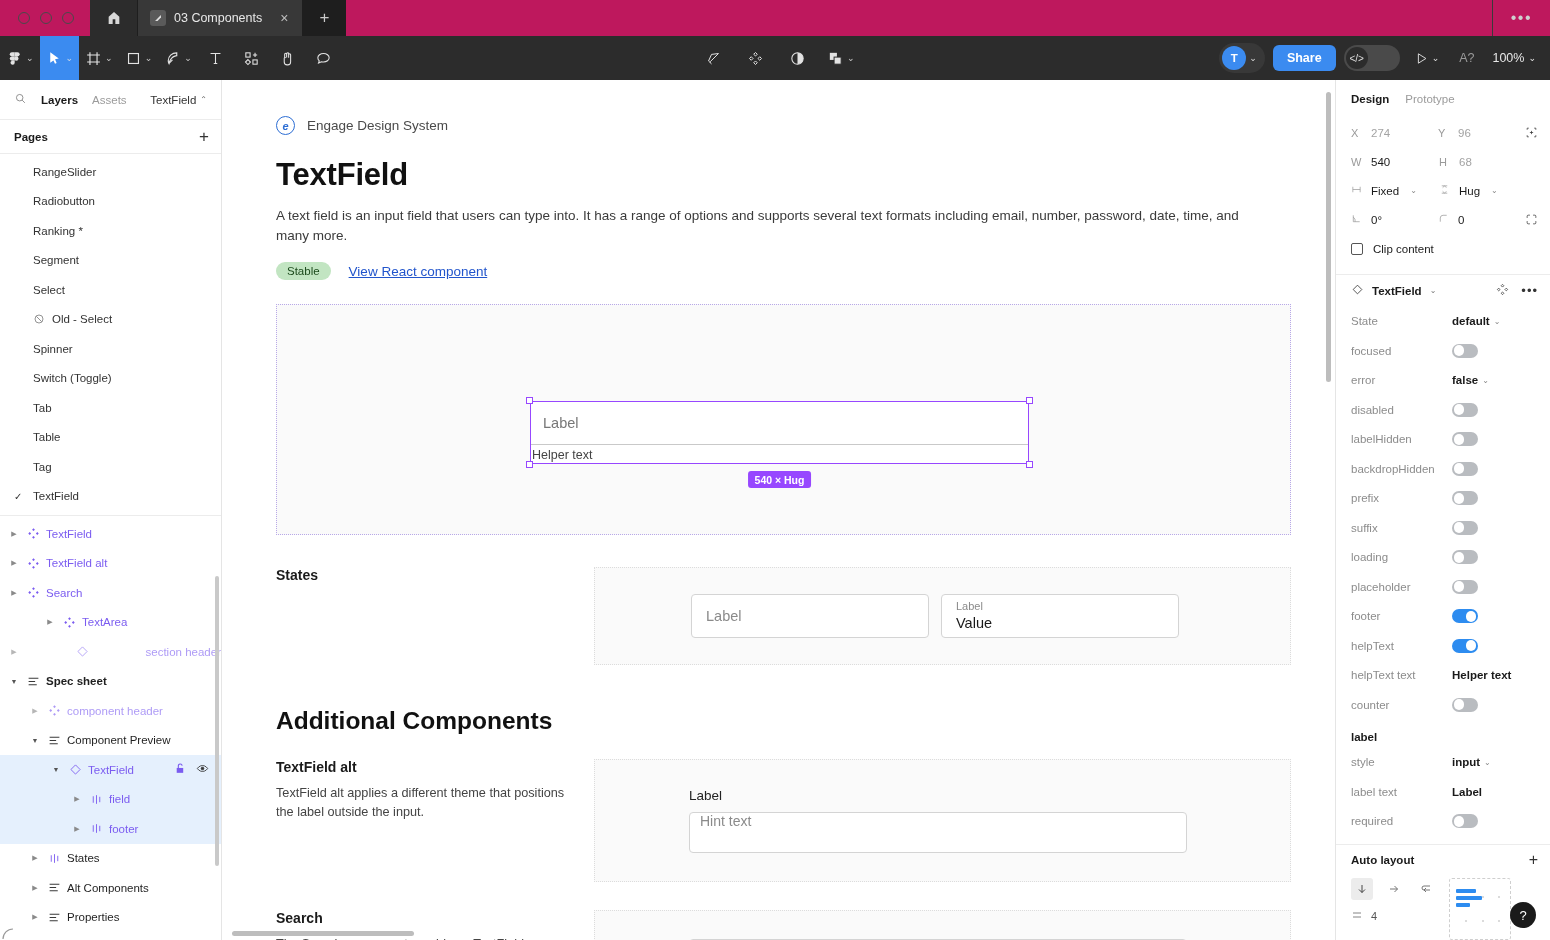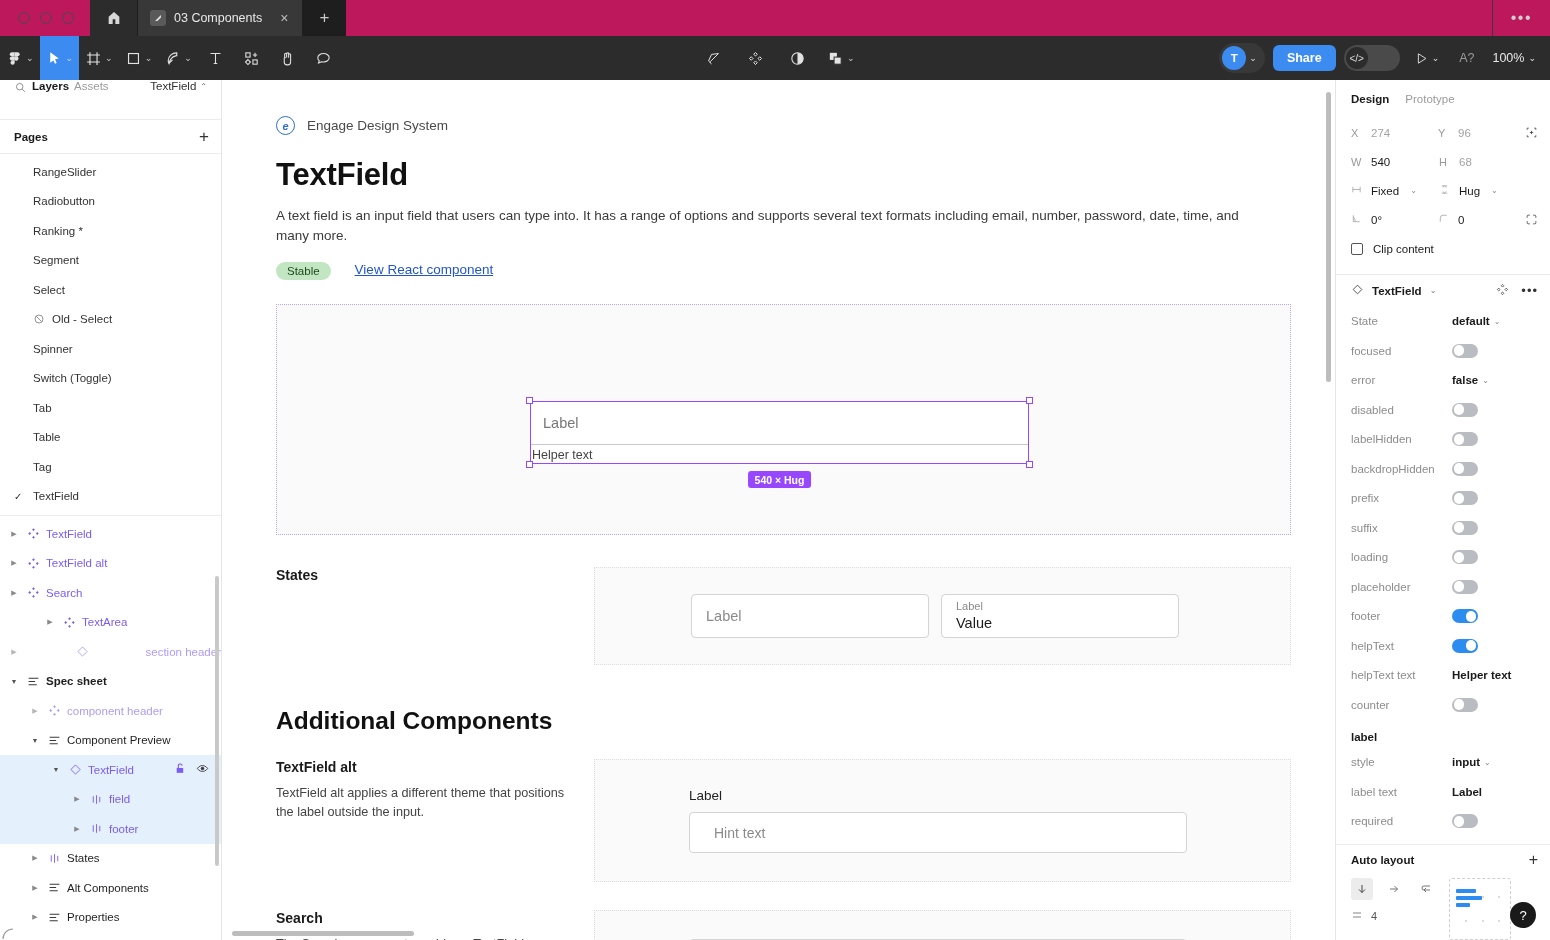--- a/index.html
+++ b/index.html
@@ -86,21 +86,21 @@
   
   .body { flex: 1; display: flex; min-height: 0; background: #fff; }
 
   
   .left {
     width: 222px; flex: 0 0 222px; background: #fff;
     border-right: 1px solid #e5e5e5; display: flex; flex-direction: column;
     position: relative; min-height: 0;
   }
   .left-tabs {
-    height: 40px; flex: 0 0 40px; display: flex; align-items: flex-start; gap: 5px;
+    height: 40px; flex: 0 0 40px; display: flex; align-items: center; gap: 14px;
     padding: 0 14px; border-bottom: 1px solid #ececec;
   }
   .left-tabs .srch svg { width: 13px; height: 13px; stroke: #888; fill: none; stroke-width: 1.7; }
   .lt { font-size: 11.5px; color: #9b9b9b; }
   .lt.active { color: #1a1a1a; font-weight: bold; }
   .lt-right { margin-left: auto; display: flex; align-items: center; gap: 4px; color: #333; font-size: 11.5px; }
   .lt-right .caret { font-size: 8px; color: #666; }
 
   .pages-head {
     height: 34px; flex: 0 0 34px; display: flex; align-items: center;
@@ -146,21 +146,21 @@
 
   .brandrow { display: flex; align-items: center; gap: 12px; padding-top: 36px; }
   .brandmark {
     width: 19px; height: 19px; border-radius: 50%; border: 1.6px solid #2d6ed4;
     display: flex; align-items: center; justify-content: center;
     font-size: 11px; color: #2d6ed4; font-style: italic; font-weight: bold;
   }
   .brandtext { font-size: 13.5px; color: #4a4a4a; }
   .h1 { font-size: 31px; font-weight: bold; color: #111; letter-spacing: -.2px; margin-top: 22px; }
   .lede { font-size: 13.5px; color: #3b3b3b; line-height: 1.45; margin-top: 13px; max-width: 985px; }
-  .metarow { display: flex; align-items: flex-start; gap: 24px; margin-top: 17px; }
+  .metarow { display: flex; align-items: center; gap: 18px; margin-top: 17px; }
   .badge {
     background: #c2e5c2; color: #1c4a1c; font-size: 11.5px;
     padding: 3px 11px; border-radius: 10px;
   }
   .reactlink { font-size: 13.5px; color: #2255cc; text-decoration: underline; }
 
   .preview-frame {
     margin-top: 24px; height: 231px; background: #fafafa;
     border: 1px dotted #b8a8e8; position: relative;
   }
@@ -207,21 +207,21 @@
   .box-input .ph { font-size: 14.5px; color: #8a8a8a; }
   .box-input .mini { font-size: 11px; color: #8a8a8a; line-height: 1.2; }
   .box-input .val { font-size: 14.5px; color: #1a1a1a; line-height: 1.25; margin-top: 1px; }
 
   .h2 { font-size: 24.5px; font-weight: bold; color: #111; margin-top: 42px; }
 
   .alt-col { padding-left: 94px; }
   .alt-lbl { font-size: 13.5px; color: #222; margin-bottom: 9px; }
   .alt-input {
     width: 498px; height: 41px; background: #fff; border: 1px solid #d4d4d4;
-    border-radius: 4px; display: flex; align-items: center; padding: 0 24px;
+    border-radius: 4px; display: flex; align-items: flex-start; padding: 0 10px;
     font-size: 14px; color: #8a8a8a;
   }
   .srch-input {
     width: 498px; height: 45px; background: #fff; border: 1px solid #d4d4d4;
     border-radius: 4px; display: flex; align-items: center; gap: 11px; padding: 0 14px;
     font-size: 14.5px; color: #8a8a8a;
   }
 
   .canvas-vscroll {
     position: absolute; right: 4px; top: 12px; width: 5px; height: 290px;

